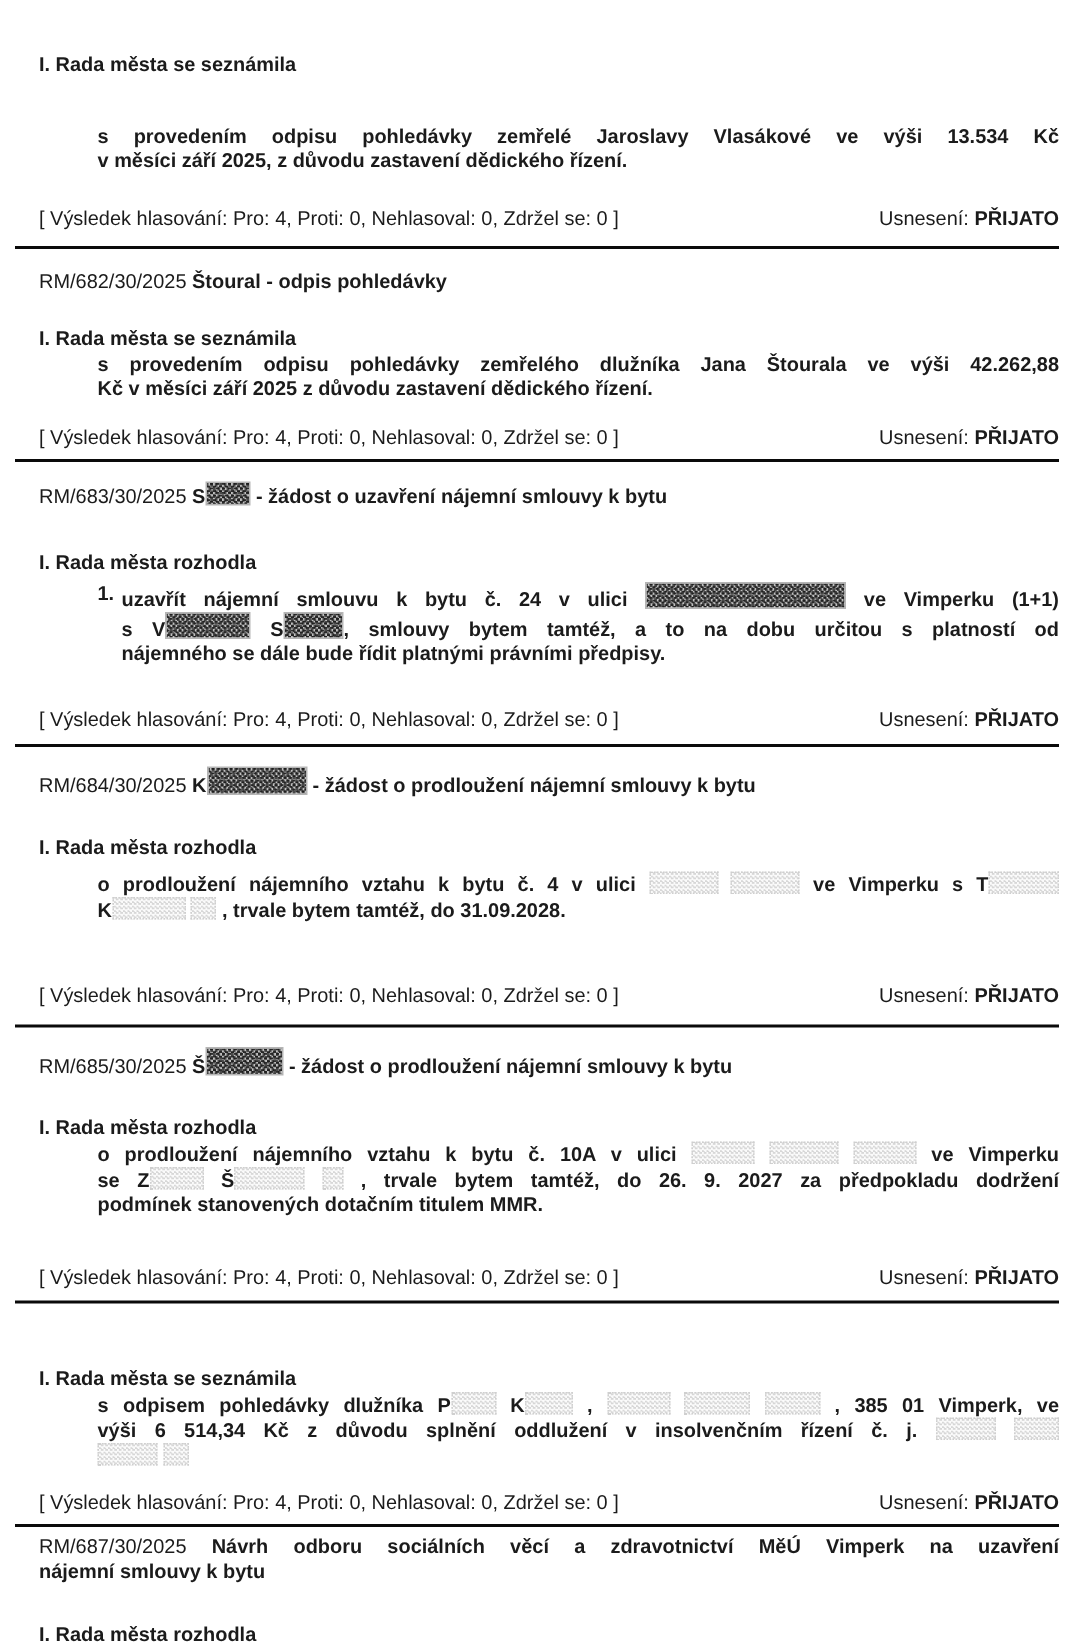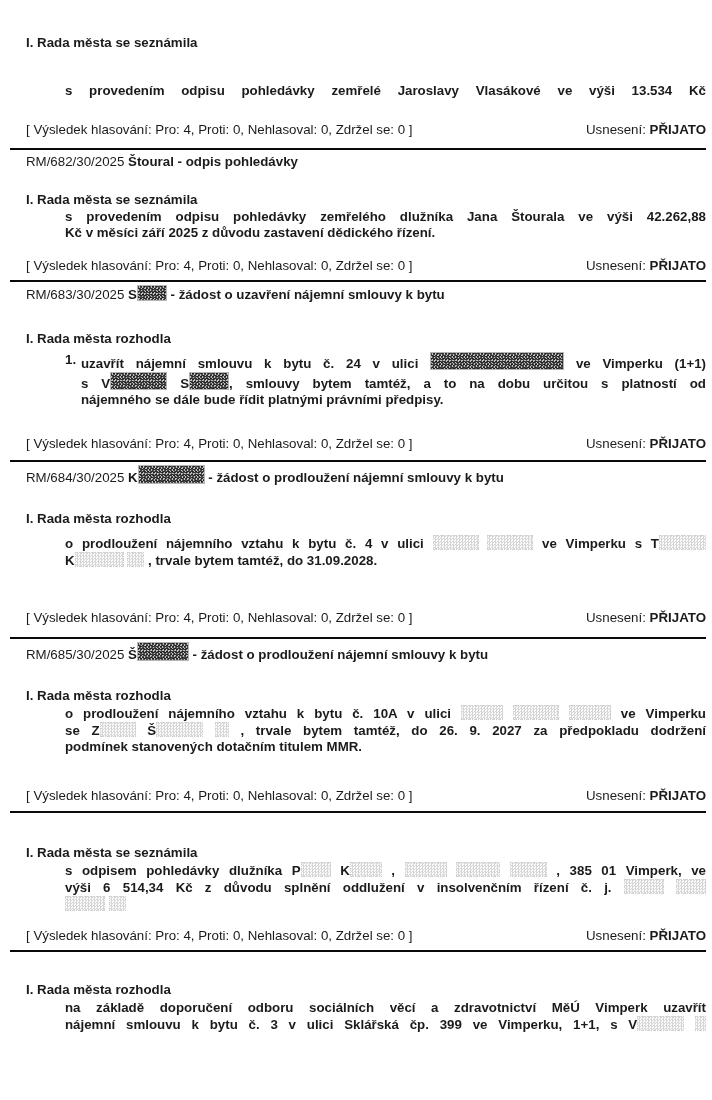--- a/index.html
+++ b/index.html
@@ -11,21 +11,21 @@
     background: #ffffff;
     box-sizing: border-box;
     padding: 0 6px 0 26px;
     overflow: hidden;
     font-family: "Liberation Sans", "DejaVu Sans", sans-serif;
     color: #1b1b1b;
     font-size: 13.3px;
     line-height: 16px;
     -webkit-font-smoothing: antialiased;
   }
-  .sec { padding-top: 3px; }
+  .sec { padding-top: 13px; }
   .rm-heading { font-weight: 700; line-height: 17px; }
   .rm-heading .hline.just { text-align: justify; text-align-last: justify; }
   .plain { font-weight: 400; }
   .intro { font-weight: 700; margin-top: 26px; }
   .body { font-weight: 700; margin-top: 1px; margin-left: 39px; position: relative; }
   .body.numbered { margin-left: 39px; padding-left: 16px; }
   .body .list-num { position: absolute; left: 0; top: 0; }
   .bline { text-align: justify; min-height: 16px; }
   .bline.just { text-align-last: justify; }
   .vote-row {
@@ -80,20 +80,21 @@
 
 <main class="page">
 
     <section class="sec">
 
       <div class="intro">I. Rada města se seznámila</div>
       <div class="body">
 
         <div class="lines">
           <div class="bline just"><span>s provedením odpisu pohledávky zemřelé Jaroslavy Vlasákové ve výši 13.534 Kč</span></div>
+          <div class="bline"><span>v měsíci září 2025, z důvodu zastavení dědického řízení.</span></div>
         </div>
       </div>
       <div class="vote-row">
         <span class="vote-text">[ Výsledek hlasování: Pro: 4, Proti: 0, Nehlasoval: 0, Zdržel se: 0 ]</span>
         <span class="res"><span class="res-label">Usnesení:</span> <span class="res-value">PŘIJATO</span></span>
       </div>
       <div class="rule"></div>
     </section>
 
     <section class="sec">
@@ -185,20 +186,24 @@
         </div>
       </div>
       <div class="vote-row">
         <span class="vote-text">[ Výsledek hlasování: Pro: 4, Proti: 0, Nehlasoval: 0, Zdržel se: 0 ]</span>
         <span class="res"><span class="res-label">Usnesení:</span> <span class="res-value">PŘIJATO</span></span>
       </div>
       <div class="rule"></div>
     </section>
 
     <section class="sec">
+      <div class="rm-heading">
+        <div class="hline just"><span class="plain">RM/687/30/2025 </span><span>Návrh odboru sociálních věcí a zdravotnictví MěÚ Vimperk na uzavření</span></div>
+        <div class="hline"><span>nájemní smlouvy k bytu</span></div>
+      </div>
       <div class="intro">I. Rada města rozhodla</div>
       <div class="body">
 
         <div class="lines">
           <div class="bline just"><span>na základě doporučení odboru sociálních věcí a zdravotnictví MěÚ Vimperk uzavřít</span></div>
           <div class="bline just"><span>nájemní smlouvu k bytu č. 3 v ulici Sklářská  čp. 399 ve Vimperku, 1+1, s V</span><span class="rx light" style="width: 45px; height: 13px;"></span><span> </span><span class="rx light" style="width: 9px; height: 13px;"></span></div>
         </div>
       </div>
 
     </section>

